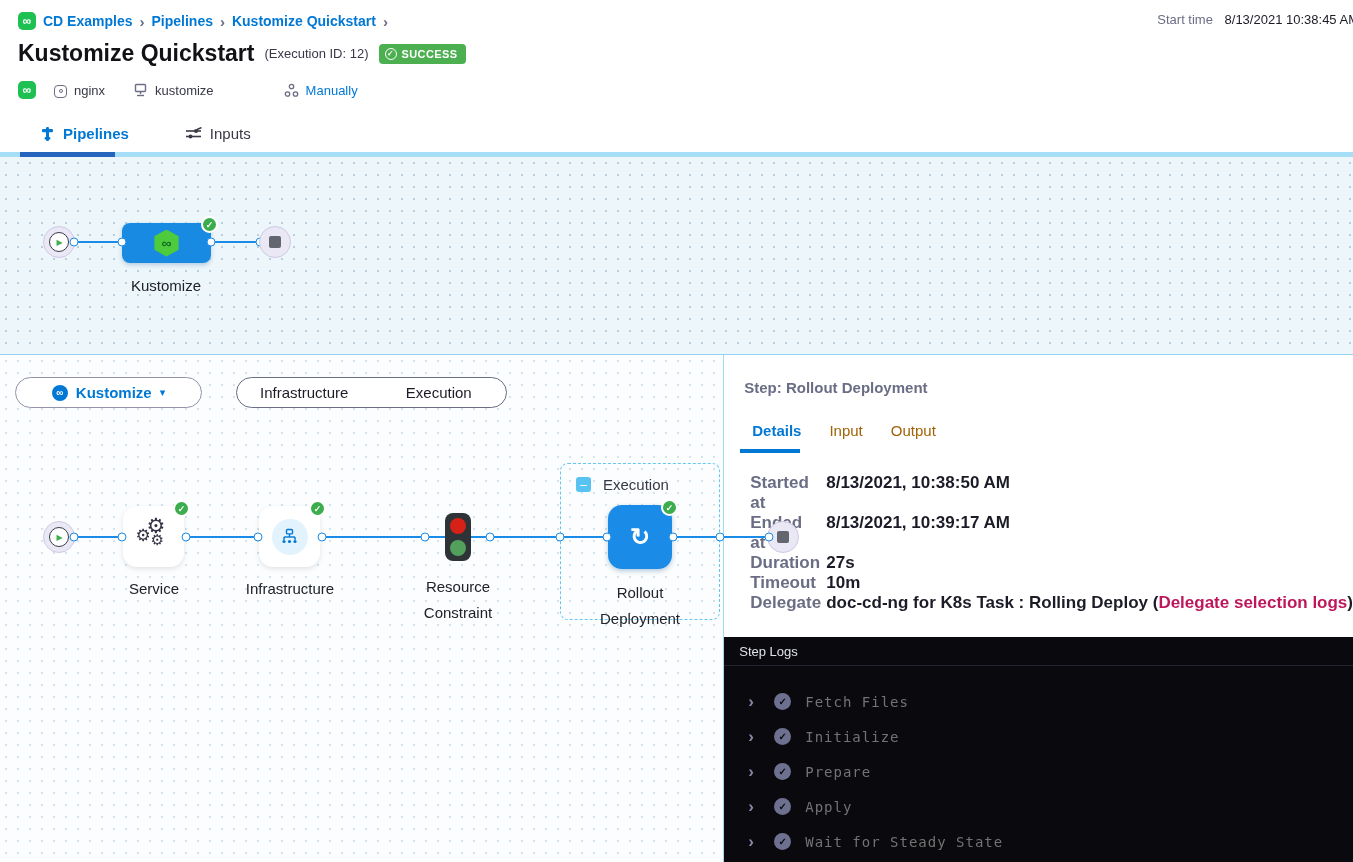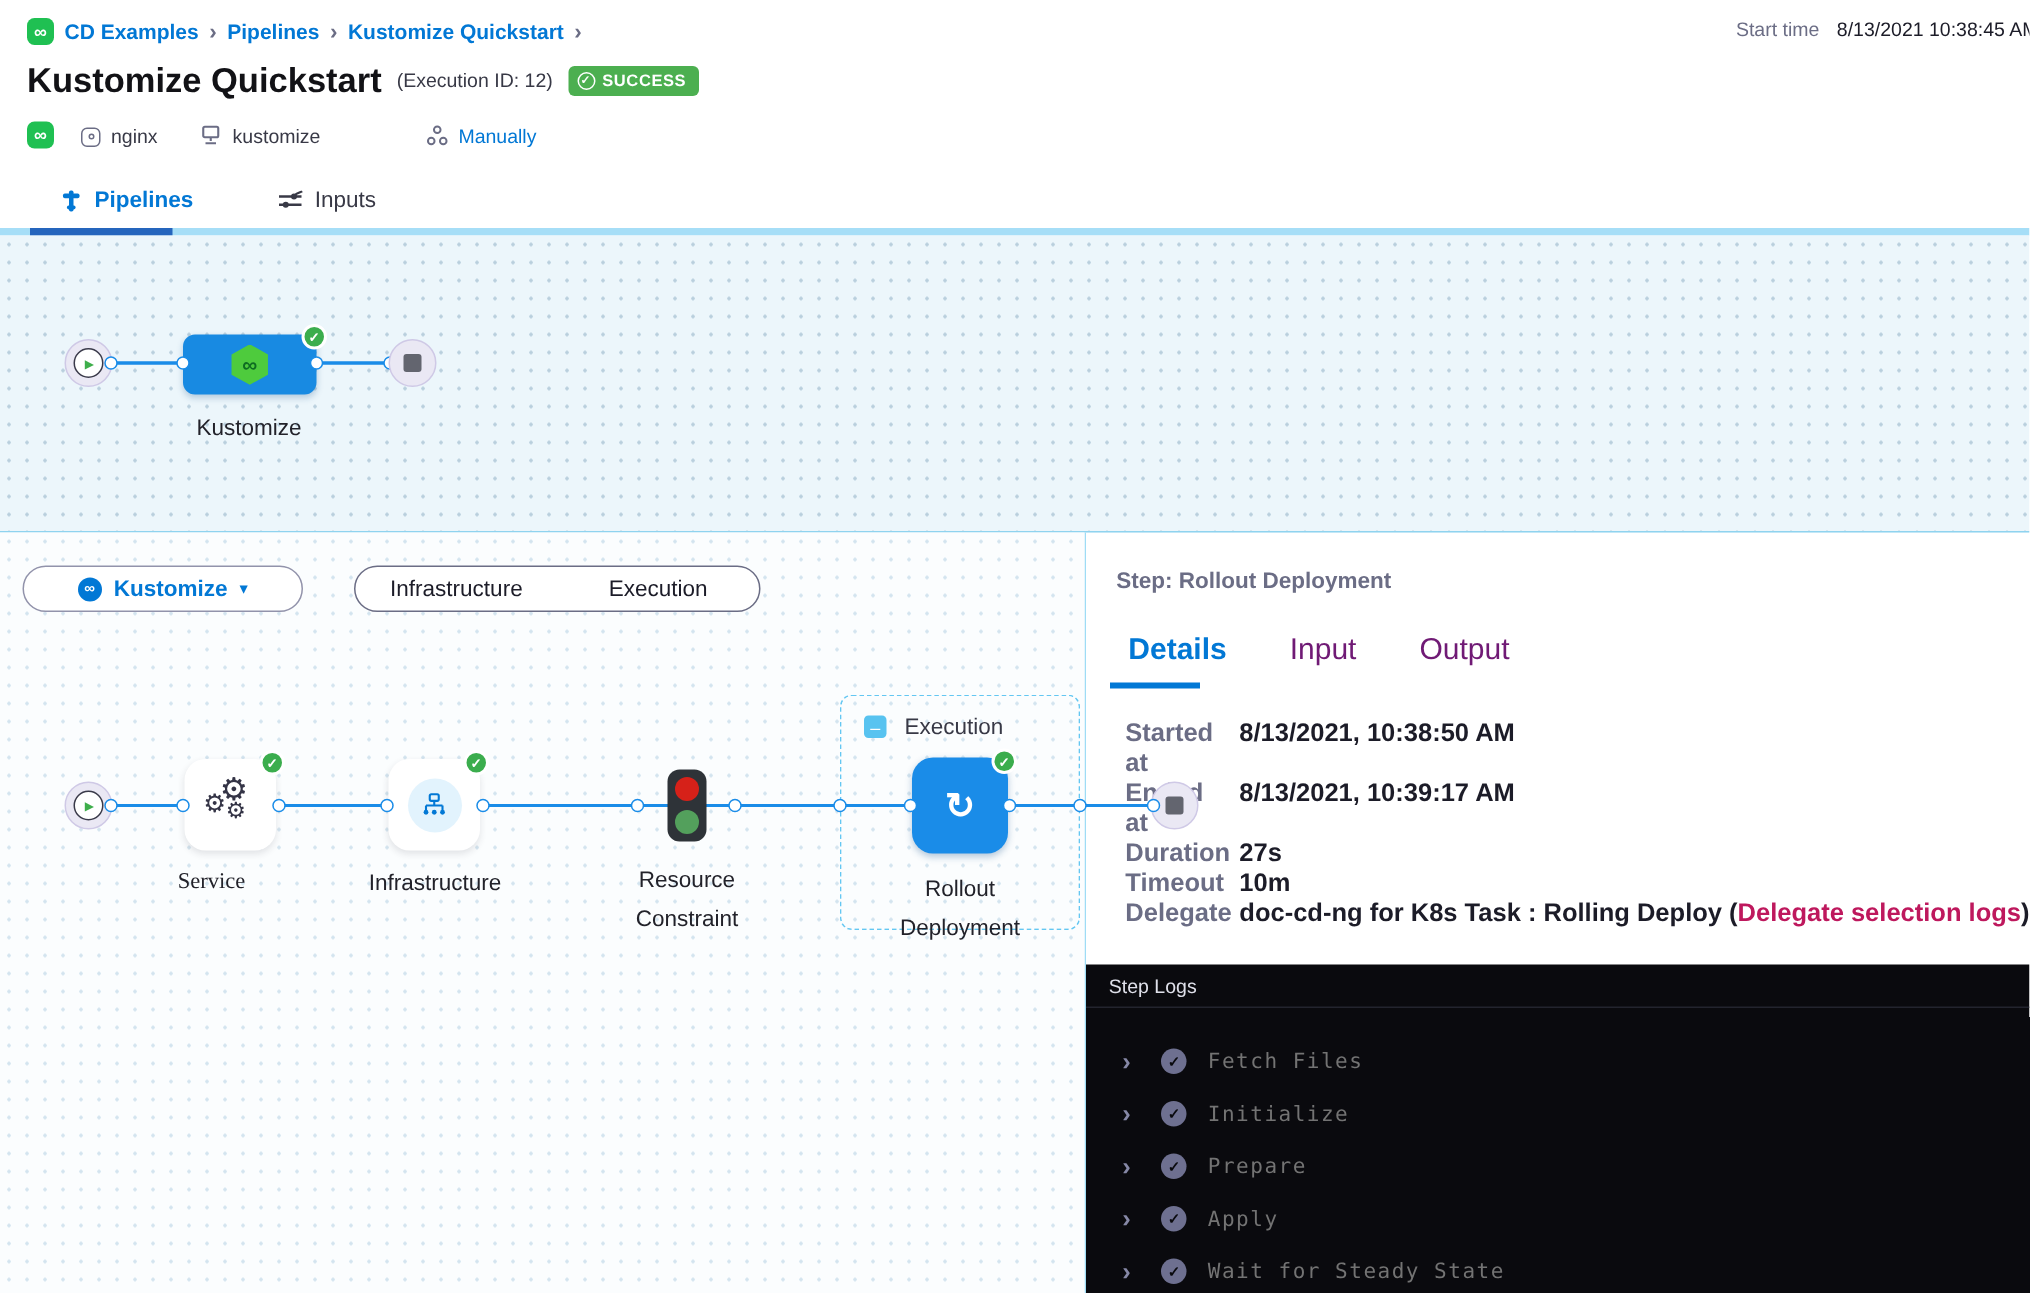--- a/index.html
+++ b/index.html
@@ -99,22 +99,22 @@
   .group-label { font-size:15px; color:#383946; }
   .step-node { position:absolute; width:64px; height:64px; border-radius:14px; background:#1a8ce8;
     display:flex; align-items:center; justify-content:center; cursor:pointer;
     box-shadow:0 2px 5px rgba(20,80,140,.3); }
   .step-node .refresh { color:#fff; font-size:24px; font-weight:bold; }
   .wrap-label { white-space:normal; width:96px; line-height:26px; }
 
   
   .rpanel { flex:1; border-left:1px solid #9edcf5; display:flex; flex-direction:column; background:#fff; }
   .step-title { color:#6b6d85; font-weight:600; font-size:15px; padding:24px 12px 0 20px; }
-  .rtabs { display:flex; gap:42px; padding-left:28px; margin-top:26px; font-size:20px; }
-  .rtab { color:#701a75; padding-bottom:10px; cursor:pointer; }
+  .rtabs { display:flex; gap:28px; padding-left:28px; margin-top:26px; font-size:15px; }
+  .rtab { color:#a16207; padding-bottom:10px; cursor:pointer; }
   .rtab.active { color:#0278d5; font-weight:600; }
   .rtab-track { height:4px; background:#d9dae5; position:relative; }
   .rtab-ind { position:absolute; left:16px; width:60px; height:4px; background:#0278d5; }
   .details { padding:24px 0 0 26px; font-size:17px; }
   .drow { display:flex; line-height:20px; }
   .dlabel { width:66px; color:#6b6d85; font-weight:600; flex:none; }
   .dval { color:#1c1c28; font-weight:600; padding-left:10px; white-space:nowrap; }
   .dval a { color:#be185d; font-weight:600; text-decoration:none; cursor:pointer; }
 
   .logs { flex:1; background:#0a0a0e; margin-top:24px; display:flex; flex-direction:column; }
@@ -261,21 +261,21 @@
     </div>
 
     <div class="card-node" style="left:123px; top:151px;">
       <span class="gears">
         <span class="g1">⚙</span>
           <span class="g2">⚙</span>
           <span class="g3">⚙</span>
       </span>
       <span class="check-badge" style="top:-6px; right:-6px;">✓</span>
     </div>
-    <div class="node-label" style="left:141px; top:225px;font-family:Liberation Serif, serif;">Service</div>
+    <div class="node-label" style="left:154px; top:225px;">Service</div>
 
     <div class="card-node" style="left:259px; top:151px;">
       <span class="infra-circ">
         <svg width="17" height="17" viewBox="0 0 17 17">
             <rect x="5.5" y="1.5" width="6" height="4.4" rx="1" fill="none" stroke="#0278d5" stroke-width="1.4"></rect>
             <line x1="8.5" y1="6" x2="8.5" y2="9" stroke="#0278d5" stroke-width="1.4"></line>
             <line x1="3" y1="9" x2="14" y2="9" stroke="#0278d5" stroke-width="1.4"></line>
             <line x1="3" y1="9" x2="3" y2="12" stroke="#0278d5" stroke-width="1.4"></line>
             <line x1="14" y1="9" x2="14" y2="12" stroke="#0278d5" stroke-width="1.4"></line>
             <circle cx="3" cy="13.5" r="1.6" fill="#0278d5"></circle>

